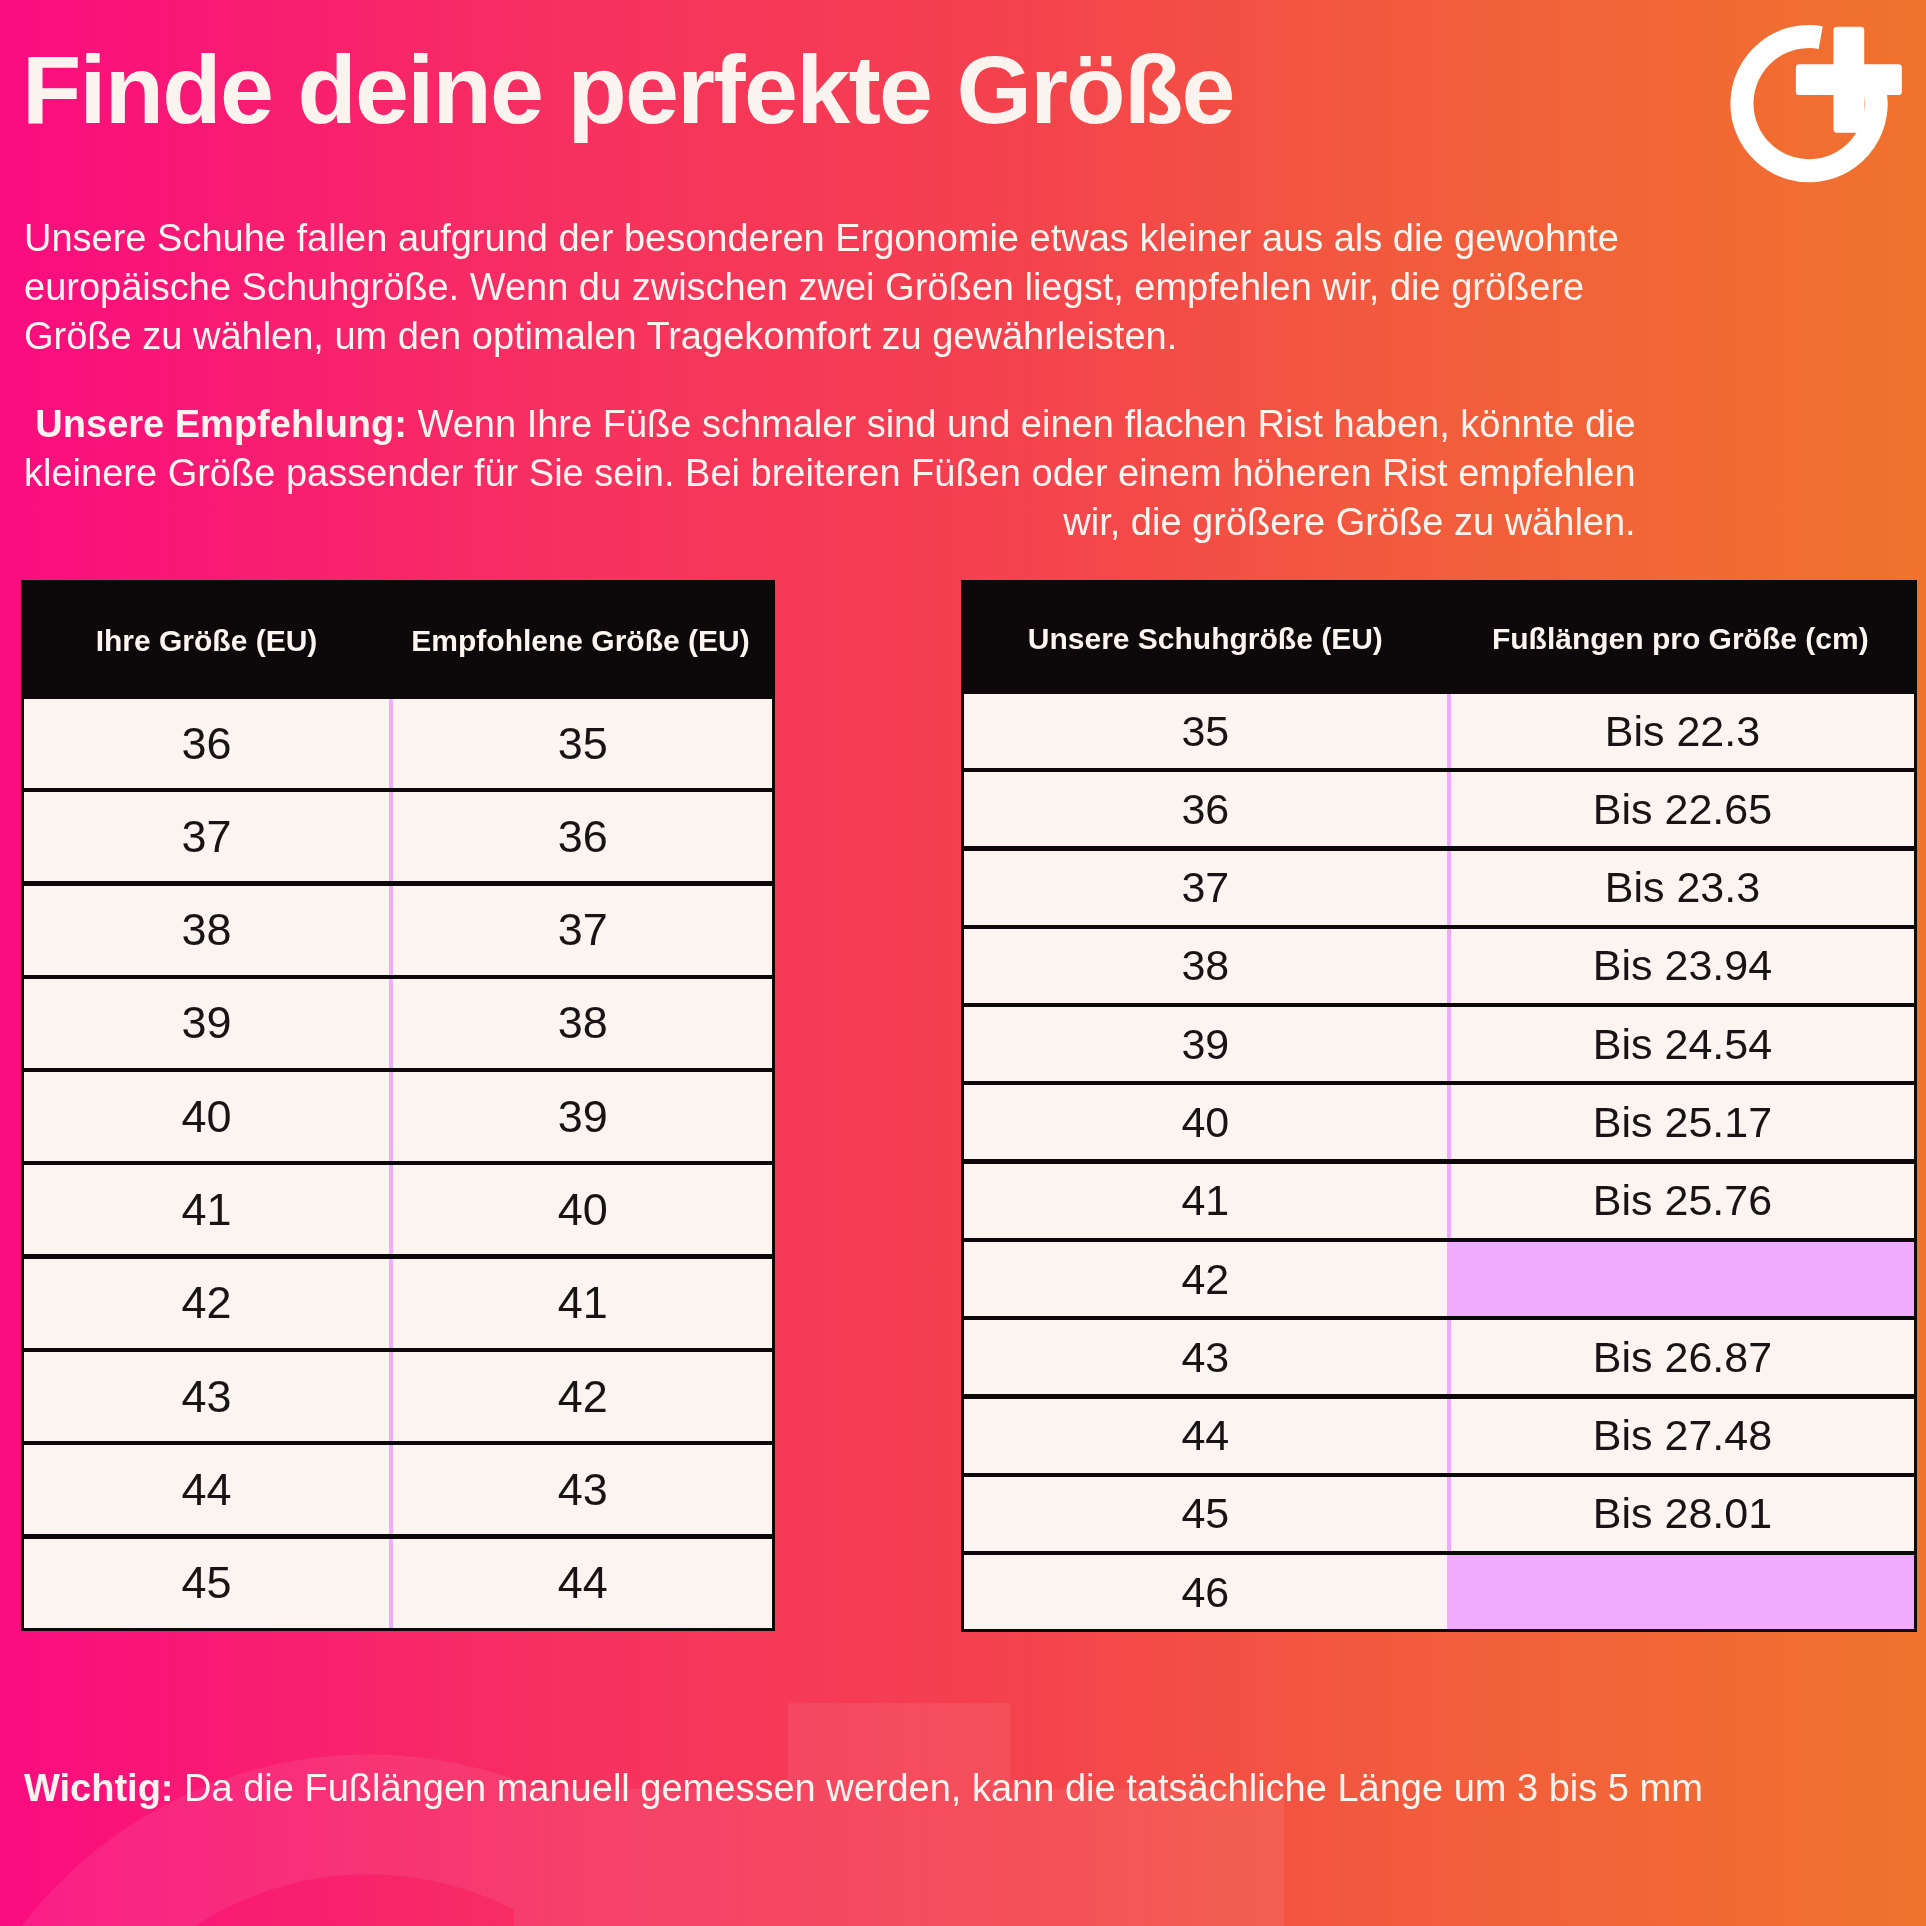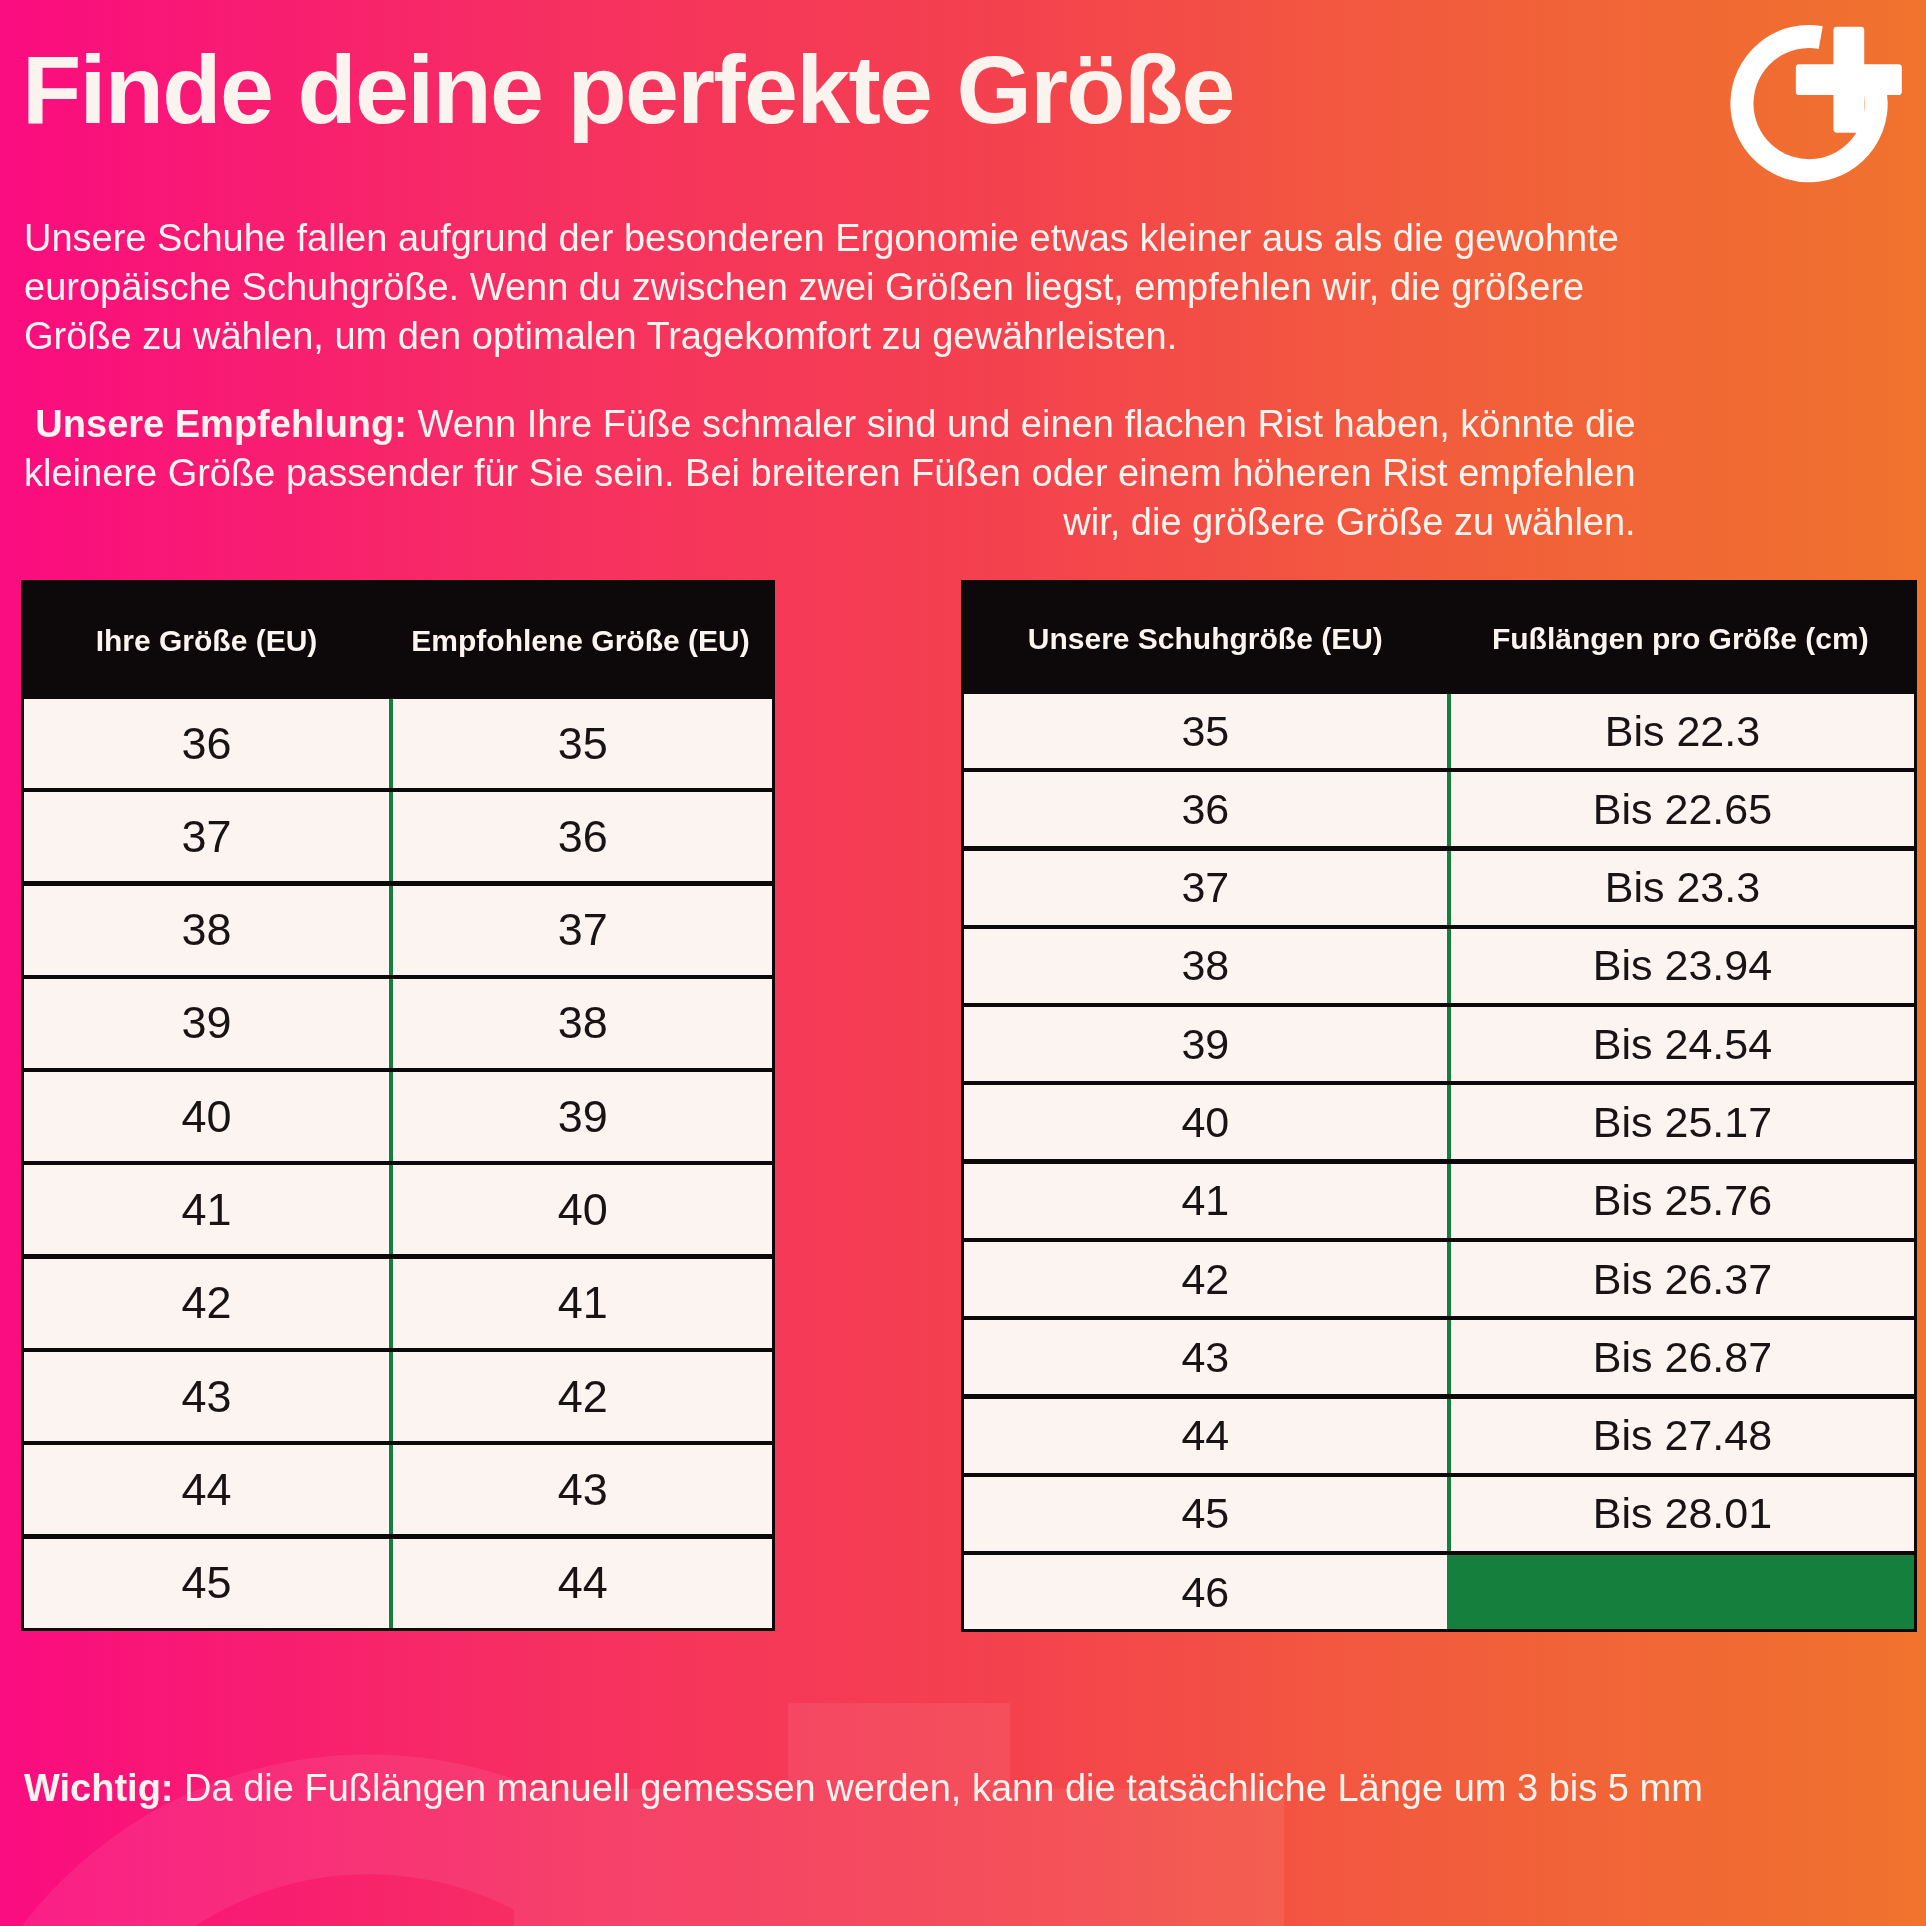--- a/index.html
+++ b/index.html
@@ -37,21 +37,21 @@
   .tbl{ position:absolute; top:580px; background:#0d090a; border:3.4px solid #0d090a; }
   .tbl-left{ left:21px;   width:754px; }
   .tbl-right{ left:961px; width:956px; }
 
   .tbl-head{ display:grid; background:#0d090a; color:#fbf4f0; align-items:center; }
   .tbl-left  .tbl-head{ grid-template-columns:48.8% 1fr; height:116px; }
   .tbl-right .tbl-head{ grid-template-columns:50.8% 1fr; height:111px; }
   .th{ text-align:center; font-weight:bold; font-size:30px; letter-spacing:0; }
 
   .tbl-body{ display:grid; gap:4.3px; background:#0d090a; }
-  .tr{ display:grid; gap:4.3px; background:#15803d; }
+  .tr{ display:grid; gap:4.3px; background:#f0abfc; }
   .tbl-left  .tr{ grid-template-columns:48.8% 1fr; height:89px; }
   .tbl-right .tr{ grid-template-columns:50.8% 1fr; height:74px; }
   .td{
     background:#fbf4f0; color:#181314;
     display:flex; align-items:center; justify-content:center;
     font-size:45px;
   }
   .tbl-right .td{ font-size:43px; }
 </style>
 </head>
@@ -163,21 +163,20 @@
       <div class="tr">
           <div class="td">40</div>
           <div class="td">Bis 25.17</div>
         </div>
       <div class="tr">
           <div class="td">41</div>
           <div class="td">Bis 25.76</div>
         </div>
       <div class="tr">
           <div class="td">42</div>
-          <div class="td">Bis 26.37</div>
         </div>
       <div class="tr">
           <div class="td">43</div>
           <div class="td">Bis 26.87</div>
         </div>
       <div class="tr">
           <div class="td">44</div>
           <div class="td">Bis 27.48</div>
         </div>
       <div class="tr">

